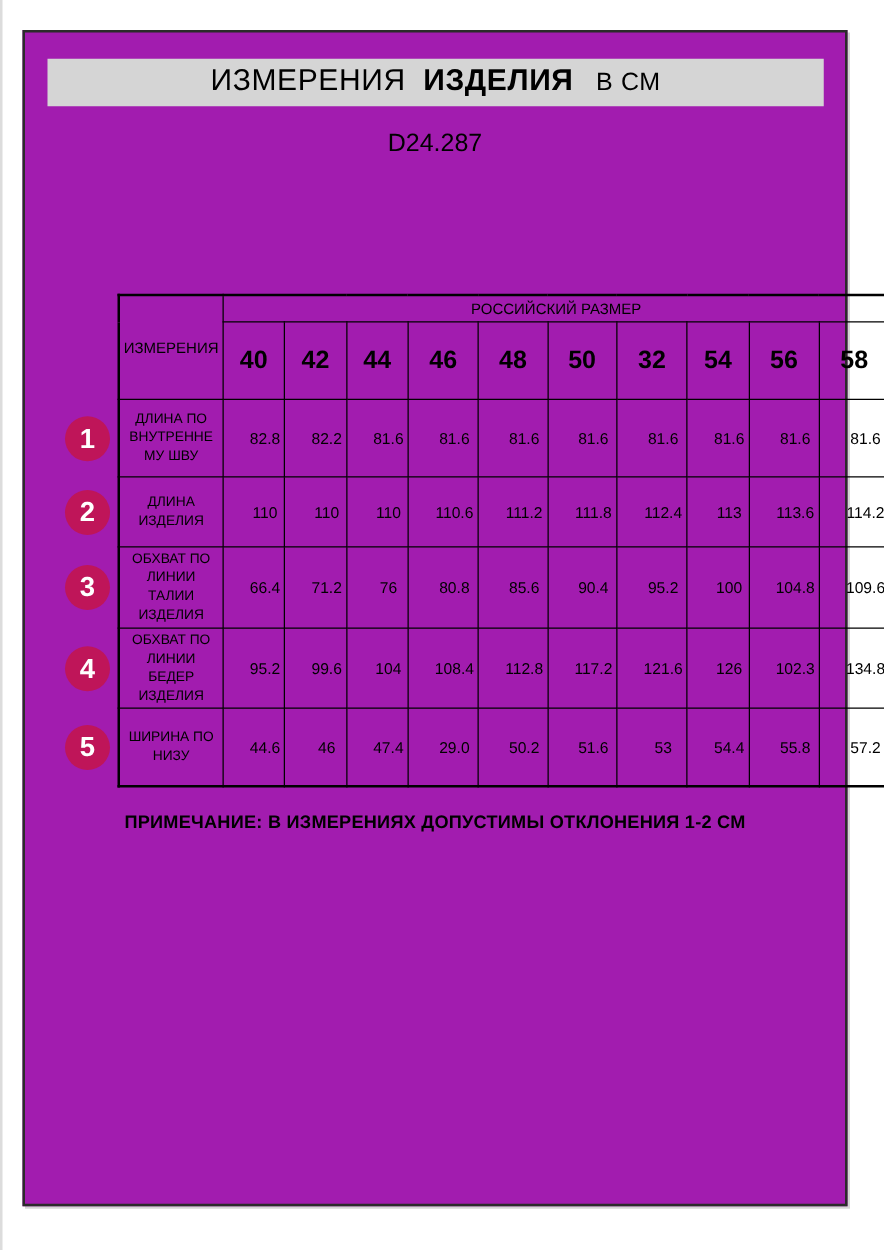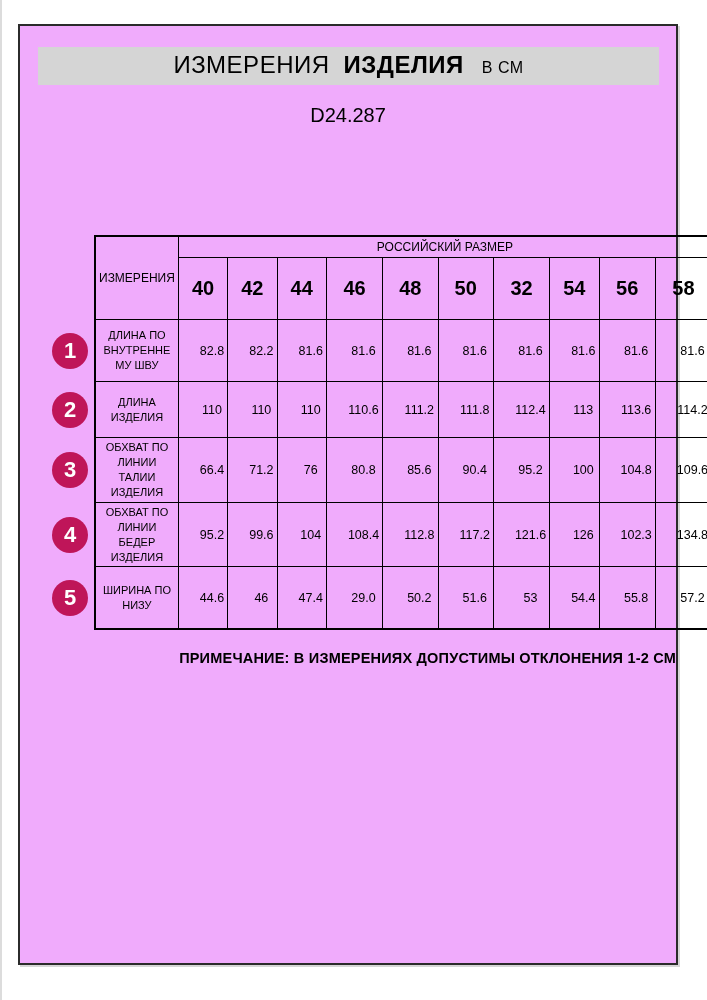--- a/index.html
+++ b/index.html
@@ -12,39 +12,39 @@
   }
   .screen-edge {
     position: absolute; left: 0; top: 0;
     width: 2px; height: 1000px;
     background: #dcdcdc;
   }
   .page {
     position: absolute;
     left: 18px; top: 24px;
     width: 660px; height: 941px;
-    background: #f0abfc;
+    background: #a21caf;
     border: 2px solid var(--border-color, #2b2b2b);
     box-shadow: 2px 2px 0 rgba(0,0,0,0.16);
   }
   
   .title-bar {
     position: absolute;
     left: 18px; right: 17px; top: 21px;
     height: 38px;
     background: var(--bar-bg, #d5d5d5);
     display: flex;
     align-items: baseline;
     justify-content: center;
     gap: 14px;
     padding-top: 6px;
   }
   .t-main { font-size: 24px; font-weight: 400; letter-spacing: 0.5px; line-height: 1; }
   .t-bold { font-size: 24px; font-weight: 700; letter-spacing: 0.5px; line-height: 1; }
-  .t-unit { font-size: 16px; font-weight: 400; letter-spacing: 0.5px; line-height: 1; margin-left: 4px; }
+  .t-unit { font-size: 20px; font-weight: 400; letter-spacing: 0.5px; line-height: 1; margin-left: 4px; }
   .product-code {
     position: absolute; top: 78px; left: 0; right: 0;
     text-align: center;
     font-size: 20px; font-weight: 400;
   }
   .description {
     position: absolute; top: 108px; left: 72px; right: 72px;
     text-align: center;
     font-size: 16px; line-height: 1.45;
   }
@@ -89,21 +89,21 @@
     border-radius: 50%;
     background: var(--badge, #bf1559);
     color: #fff;
     font-size: 22px; font-weight: 700;
     display: flex; align-items: center; justify-content: center;
     line-height: 1;
   }
   
   .note {
     position: absolute; top: 624px; left: 0; right: 0;
-    text-align: right;
+    text-align: center;
     font-size: 14.5px; font-weight: 700;
     letter-spacing: 0.2px;
   }
 </style>
 </head>
 <body>
 
 <div class="screen-edge"></div>
 
 <div class="page">

